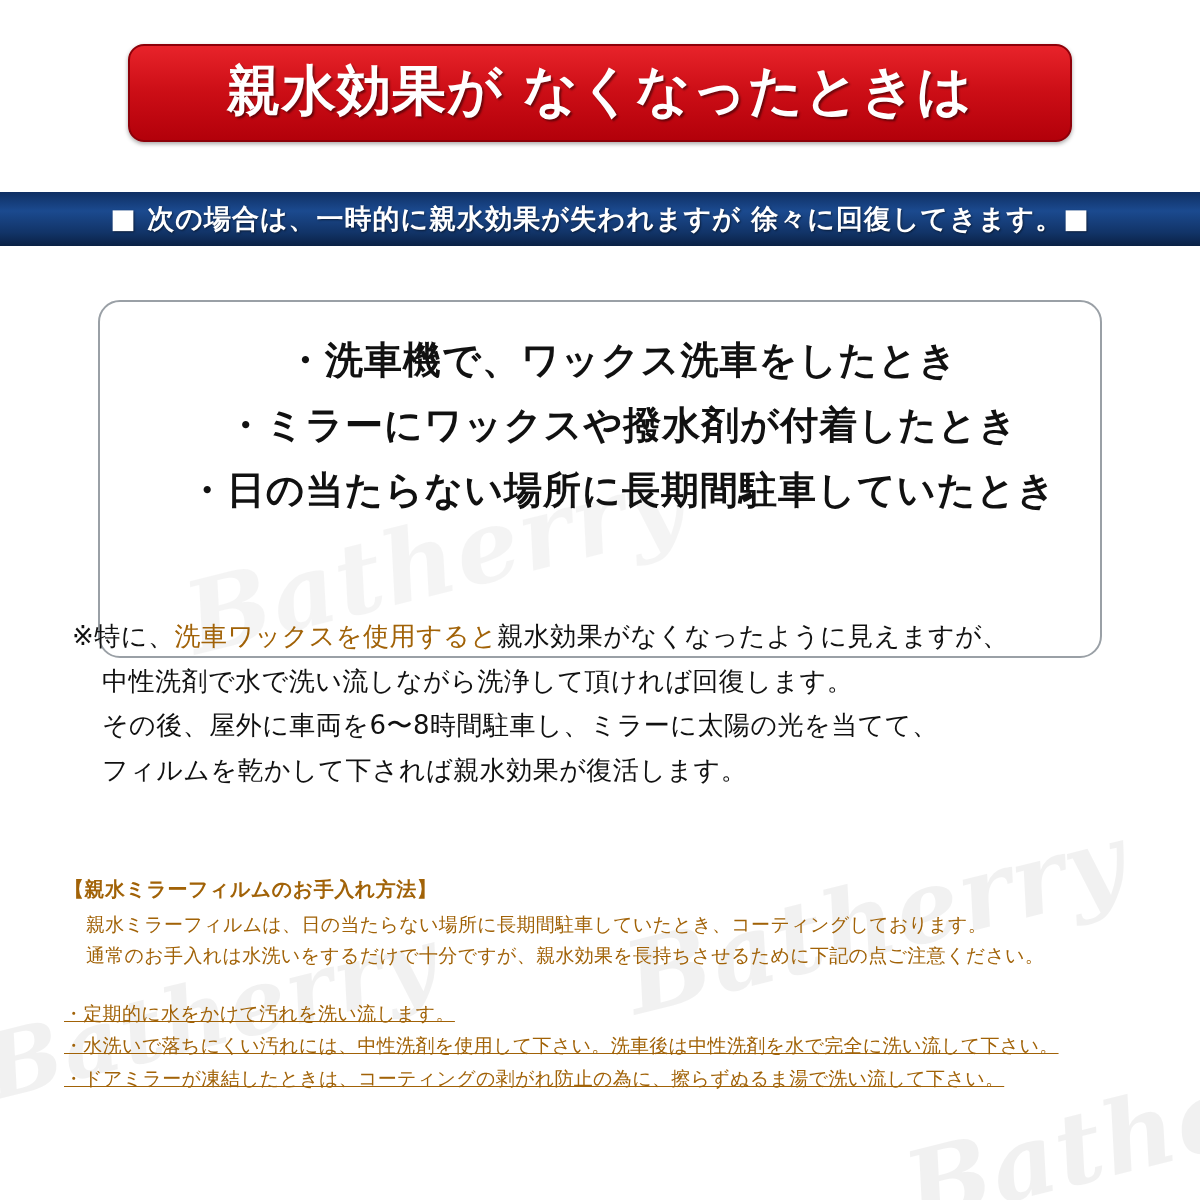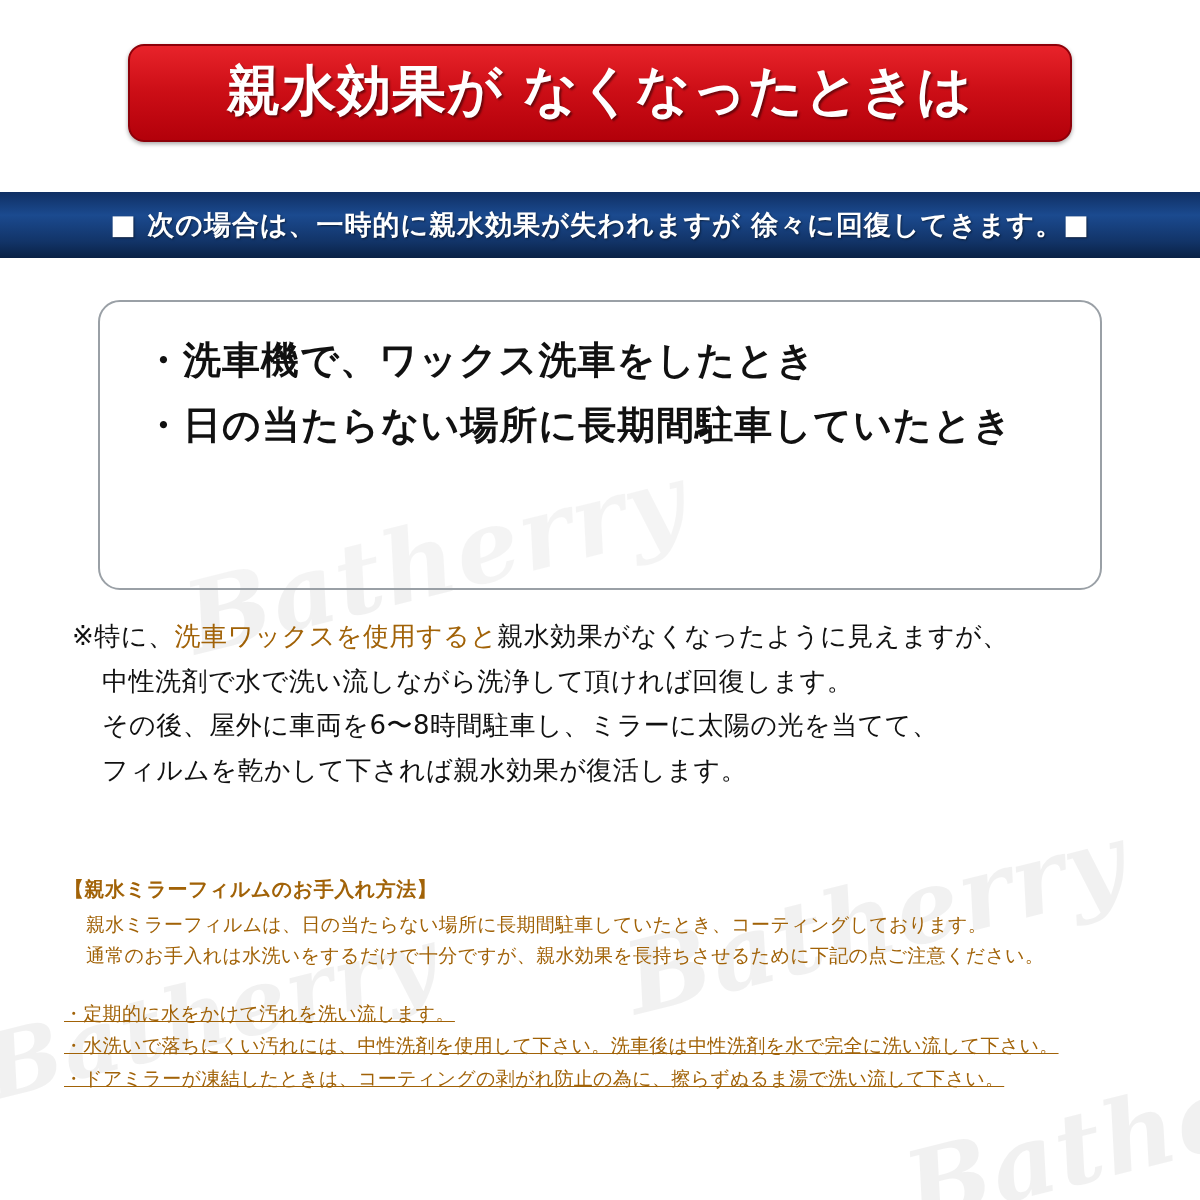--- a/index.html
+++ b/index.html
@@ -70,46 +70,47 @@
     line-height: 1.15;
     letter-spacing: 1px;
     text-shadow: 2px 2px 2px rgba(0,0,0,0.45);
   }
 
   
   .subbar {
     position: absolute;
     left: 0; right: 0;
     top: 192px;
-    height: 66px;
+    height: 54px;
     background: linear-gradient(180deg, #0f2f63 0%, #1b4a8f 35%, #123468 75%, #0a2145 100%);
     display: flex;
     align-items: center;
     justify-content: center;
   }
   .subbar .sub-text {
     color: #ffffff;
     font-size: 27px;
     font-weight: bold;
     letter-spacing: 1px;
     text-shadow: 1px 1px 2px rgba(0,0,0,0.5);
   }
 
   
   .listbox {
     position: absolute;
     left: 98px;
     top: 300px;
     width: 1004px;
-    height: 290px;
+    height: 358px;
     box-sizing: border-box;
     border: 2px solid #9aa0a6;
     border-radius: 22px;
     background: rgba(255,255,255,0.25);
     padding: 26px 0 0 0;
+    text-align: center;
   }
   .listbox ul {
     list-style: none;
     margin: 0;
     padding: 0 0 0 44px;
   }
   .listbox li {
     font-size: 38px;
     font-weight: bold;
     color: #111111;
@@ -178,20 +179,21 @@
     </div>
   </div>
 
   <div class="subbar">
     <div class="sub-text">■ 次の場合は、一時的に親水効果が失われますが 徐々に回復してきます。■</div>
   </div>
 
   <div class="listbox">
     <ul>
       <li>・洗車機で、ワックス洗車をしたとき</li>
+      <li>・ミラーにワックスや撥水剤が付着したとき</li>
       <li>・日の当たらない場所に長期間駐車していたとき</li>
     </ul>
   </div>
 
   <div class="note">
     <div class="line"><span>※特に、</span><span class="hl">洗車ワックスを使用すると</span><span>親水効果がなくなったように見えますが、</span></div>
     <div class="line indent">中性洗剤で水で洗い流しながら洗浄して頂ければ回復します。</div>
     <div class="line indent">その後、屋外に車両を6〜8時間駐車し、ミラーに太陽の光を当てて、</div>
     <div class="line indent">フィルムを乾かして下されば親水効果が復活します。</div>
   </div>

